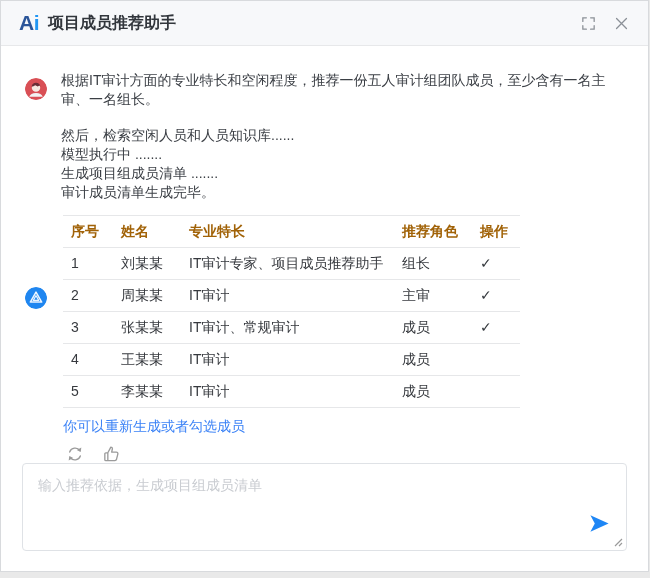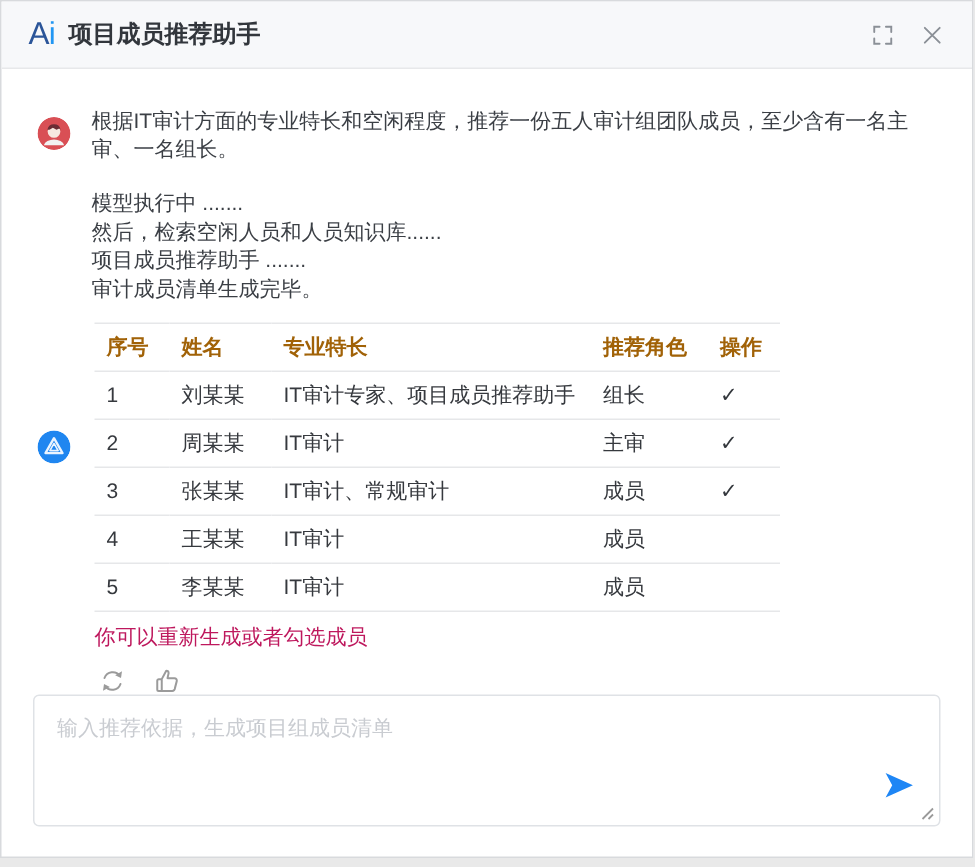--- a/index.html
+++ b/index.html
@@ -6,41 +6,41 @@
   html,body { width:650px; height:578px; background:#e9e9e9; font-family:"Liberation Sans", sans-serif; }
   .window {
     position:absolute; top:0; left:0; width:649px; height:572px;
     background:#fff; border:1px solid #d8dadd; overflow:hidden;
   }
   
   .header {
     height:45px; background:#f7f8fa; border-bottom:1px solid #e7e8ea;
     display:flex; align-items:center; padding:0 18px;
   }
-  .logo { font-size:21px; font-weight:400; margin-right:9px; letter-spacing:-0.5px; }
+  .logo { font-size:21px; font-weight:700; margin-right:9px; letter-spacing:-0.5px; }
   .logo .a { color:#2b5599; }
   .logo .i { color:#2196f3; }
   .title { font-size:16px; font-weight:bold; color:#32363c;text-align:right; }
   .header-actions { margin-left:auto; display:flex; align-items:center; gap:16px; }
   .hicon { width:17px; height:17px; cursor:pointer; display:block; }
   .hicon path { stroke:#8b9097; stroke-width:1.8; fill:none; stroke-linecap:round; }
   
   .chat { padding:23px 24px 0 24px; }
   .msg { display:flex; align-items:center; margin-bottom:15px; }
   .avatar { width:22px; height:22px; border-radius:50%; flex-shrink:0; margin-right:14px; display:block; }
   .msg-body { font-size:14px; color:#3b3f45; line-height:19px; padding-top:2px; }
   .ai-line { white-space:pre-wrap; }
   
   table { border-collapse:collapse; margin:13px 0 9px 2px; font-size:14px; border-top:1px solid #e6e7e9; }
   th, td { text-align:left; padding:6px 8px; border-bottom:1px solid #e6e7e9; color:#36393e; height:31px; }
   th { font-weight:bold; color:#a16207; }
   .col-no{width:50px;} .col-name{width:68px;} .col-spec{width:213px;} .col-role{width:78px;} .col-op{width:48px;}
   .check { font-size:14px; color:#33373c; cursor:pointer; }
   
-  .note { font-size:14px; color:#be185d; margin:3px 0 8px 2px;font-family:Liberation Mono, monospace; }
+  .note { font-size:14px; color:#3b82f6; margin:3px 0 8px 2px; }
   .msg-actions { display:flex; gap:17px; margin-left:4px; margin-bottom:8px; }
   .aicon { width:20px; height:20px; cursor:pointer; display:block; }
   .aicon path { stroke:#9b9b9b; stroke-width:1.6; fill:none; stroke-linecap:round; stroke-linejoin:round; }
   .aicon polygon { fill:#9b9b9b; }
   
   .input-wrap {
     position:absolute; left:21px; right:21px; top:462px; height:88px;
     border:1px solid #dfe2e6; border-radius:4px; background:#fff;
   }
   textarea {
@@ -86,23 +86,23 @@
       <div class="msg-body">根据IT审计方面的专业特长和空闲程度，推荐一份五人审计组团队成员，至少含有一名主审、一名组长。</div>
     </div>
 
     <div class="msg">
       <svg class="avatar" viewBox="0 0 24 24">
         <circle cx="12" cy="12" r="12" fill="#1f86f0"></circle>
         <path d="M12 5.6l6.2 10.8H5.8z" fill="none" stroke="#eaf4ff" stroke-width="1.7" stroke-linejoin="round"></path>
         <path d="M12 9.4l3 5.2H9z" fill="none" stroke="#eaf4ff" stroke-width="1.2" stroke-linejoin="round"></path>
       </svg>
       <div class="msg-body">
+        <div class="ai-line">然后，检索空闲人员和人员知识库......</div>
         <div class="ai-line">模型执行中 .......</div>
-        <div class="ai-line">然后，检索空闲人员和人员知识库......</div>
-        <div class="ai-line">项目成员推荐助手 .......</div>
+        <div class="ai-line">生成项目组成员清单 .......</div>
         <div class="ai-line">审计成员清单生成完毕。</div>
 
         <table>
           <colgroup>
             <col class="col-no">
               <col class="col-name">
               <col class="col-spec">
               <col class="col-role">
               <col class="col-op">
           </colgroup>

